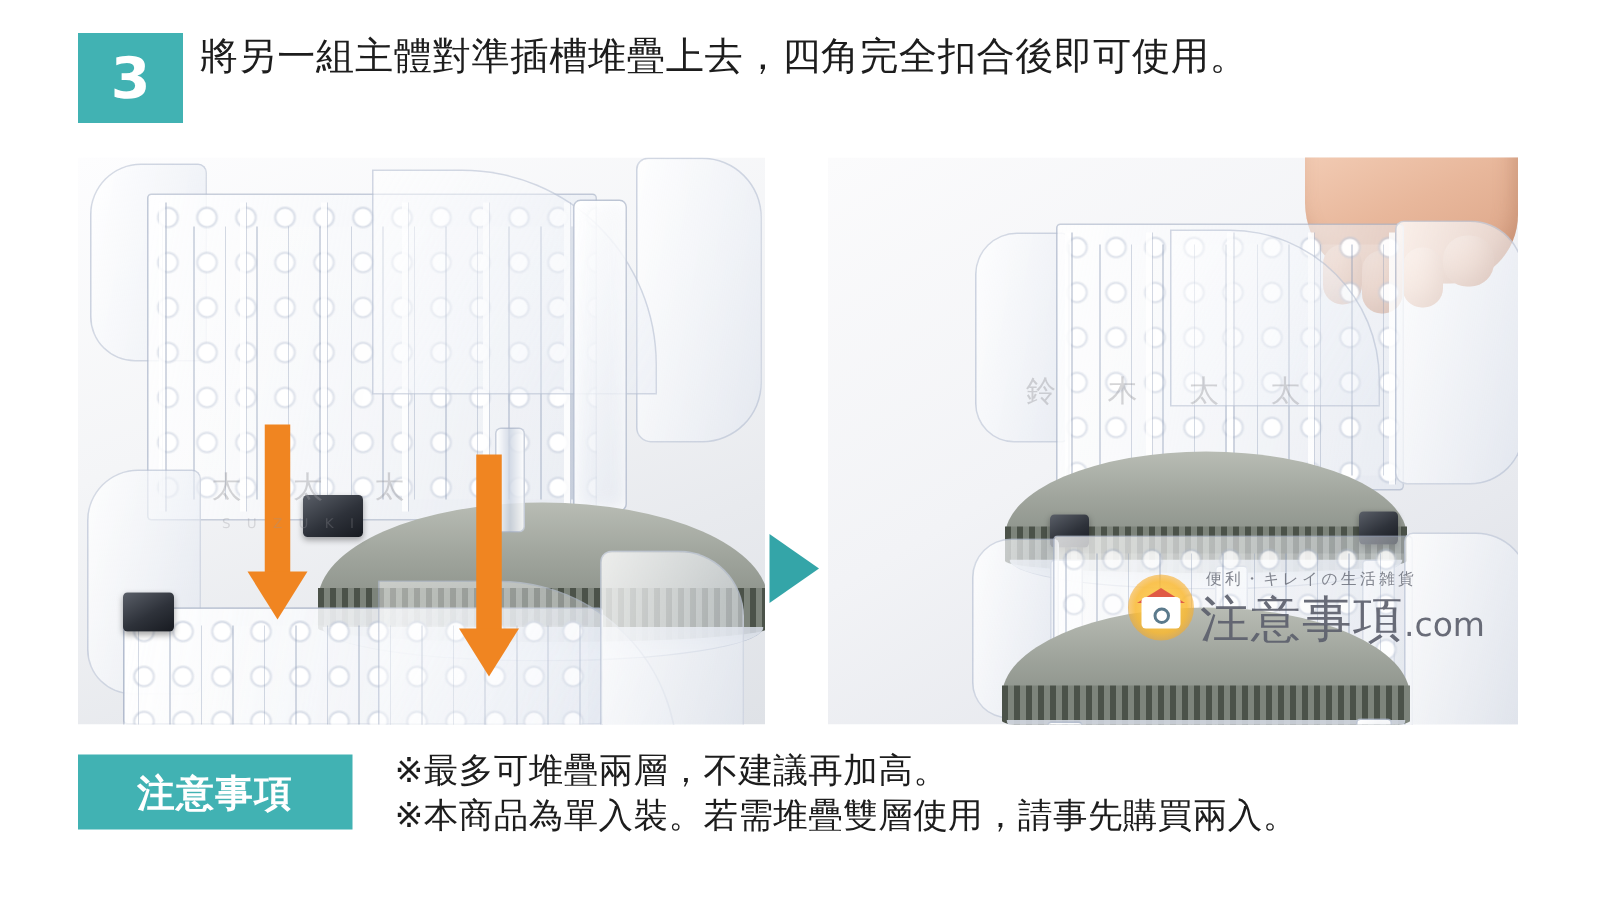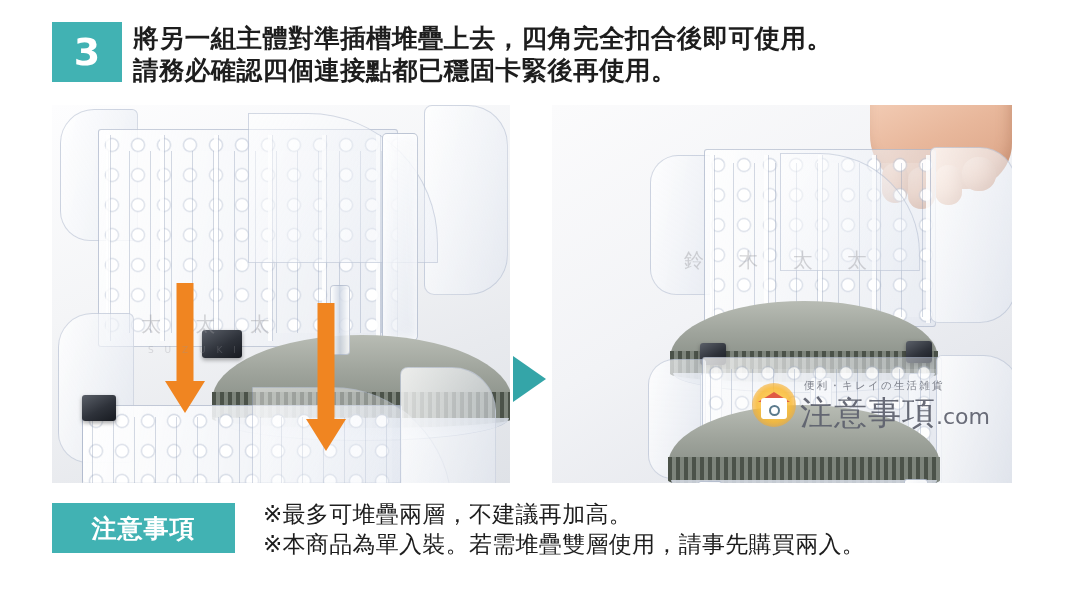--- a/index.html
+++ b/index.html
@@ -20,21 +20,21 @@
     display:flex; align-items:center; justify-content:center;
     font-size:38px; font-weight:bold; line-height:1;
     letter-spacing:0;
   }
   .header-text {
     position:absolute; left:133px; top:22px; width:900px;
     color:#1d1d1d;
   }
   .header-line {
     font-size:25.5px; line-height:32px; letter-spacing:0.4px;
-    white-space:nowrap; font-weight:700;
+    white-space:nowrap; font-weight:400;
   }
 
   
   .photos { position:absolute; left:0; top:105px; width:1065px; height:378px; }
 
   .photo {
     position:absolute; top:0; height:378px; overflow:hidden;
   }
   .photo-left  { left:52px;  width:458px; }
   .photo-right { left:552px; width:460px; }
@@ -211,21 +211,20 @@
 </style>
 </head>
 <body>
 
 <div class="page">
 
   <div class="header">
     <div class="step-badge">3</div>
     <div class="header-text">
       <div class="header-line">將另一組主體對準插槽堆疊上去，四角完全扣合後即可使用。</div>
-      <div class="header-line">請務必確認四個連接點都已穩固卡緊後再使用。</div>
     </div>
   </div>
 
   <div class="photos">
 
     <div class="photo photo-left">
       <div class="photo-bg"></div>
 
       <div class="plastic-soft" style="left:8px; top:4px; width:78px; height:132px; border-radius:34px 6px 6px 30px;"></div>
       <div class="plastic-soft" style="left:372px; top:0px; width:84px; height:190px; border-radius:8px 40px 40px 10px;"></div>

